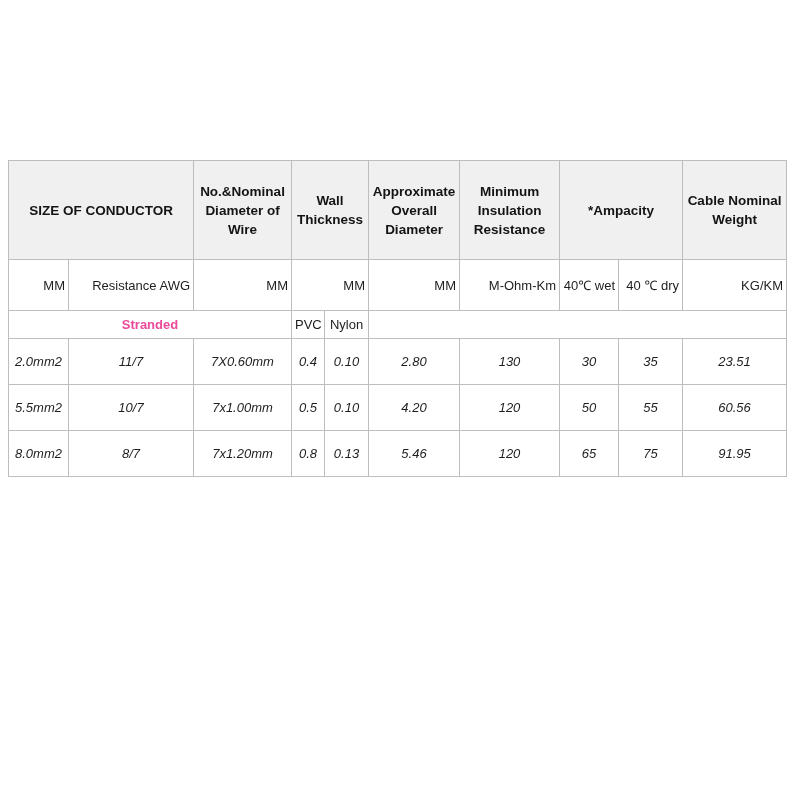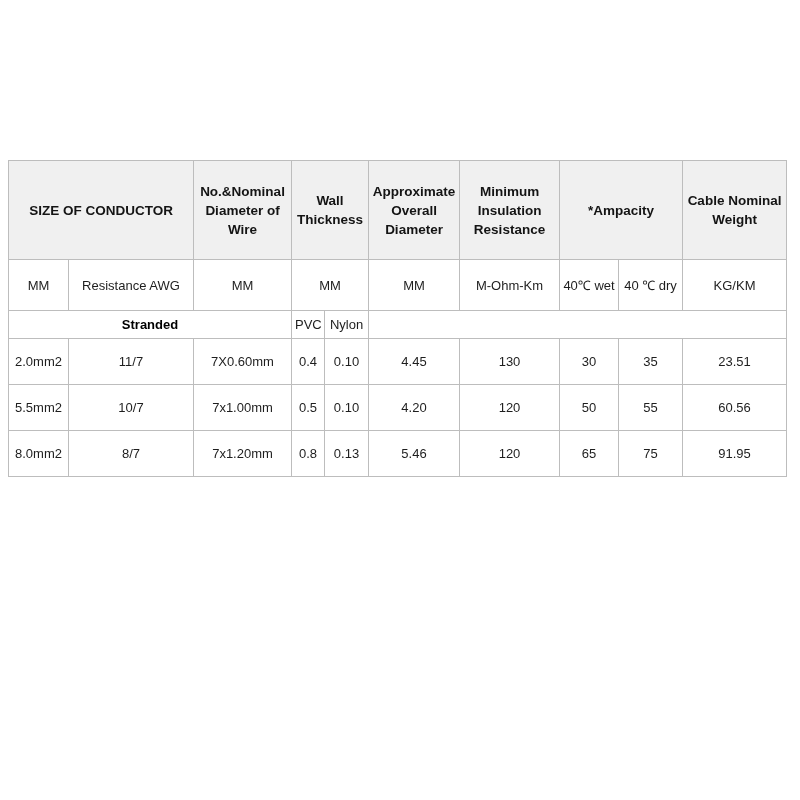--- a/index.html
+++ b/index.html
@@ -20,24 +20,24 @@
     font-weight:normal;
   }
   tr.hdr th{
     background:#f0f0f0;
     font-weight:bold;
     font-size:13.5px;
     line-height:19px;
     color:#141414;
     height:96px;
   }
-  tr.units td{height:48px;}
+  tr.units td{height:48px;text-align:right;}
   tr.section td{height:25px;}
-  tr.data td{height:43px;}
-  .bold{font-weight:bold;color:#000000;margin-left:44px;}
+  tr.data td{height:43px;font-style:italic;}
+  .bold{font-weight:bold;color:#ec4899;margin-left:44px;}
   .nowrap{white-space:nowrap;}
 </style>
 </head>
 <body>
 
 <div class="table-wrap">
   <table>
     <colgroup>
       <col style="width:60px">
         <col style="width:125px">
@@ -80,21 +80,21 @@
       <td>Nylon</td>
       <td colspan="5"></td>
     </tr>
 
     <tr class="data">
       <td>2.0mm2</td>
       <td>11/7</td>
       <td>7X0.60mm</td>
       <td>0.4</td>
       <td>0.10</td>
-      <td>4.45</td>
+      <td>2.80</td>
       <td>130</td>
       <td>30</td>
       <td>35</td>
       <td>23.51</td>
     </tr>
 
 
     <tr class="data">
       <td>5.5mm2</td>
       <td>10/7</td>

